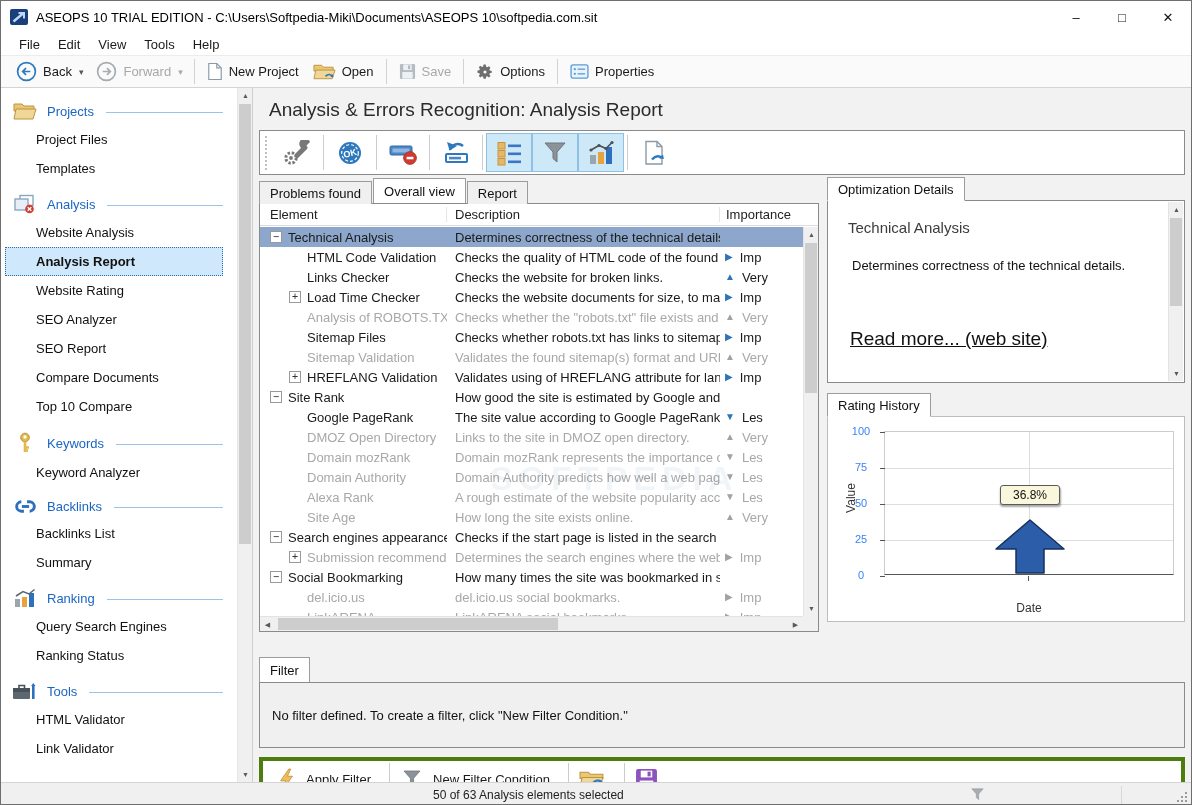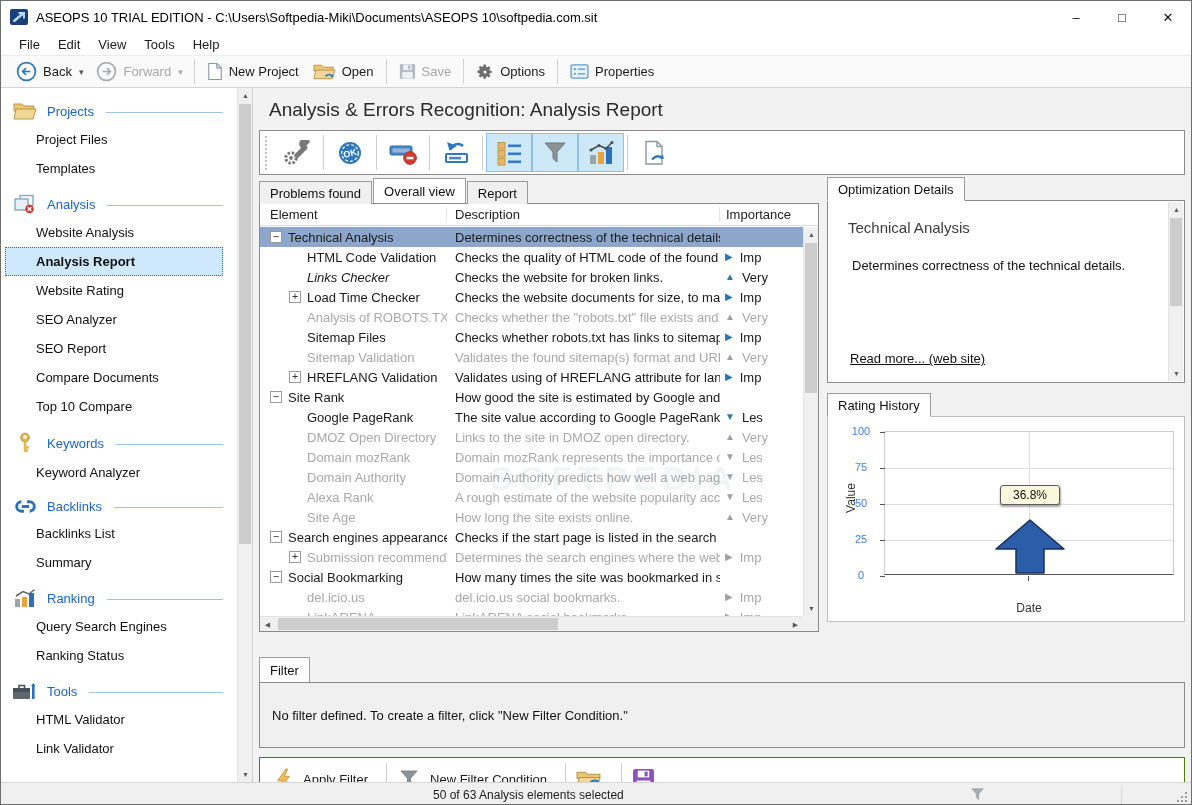--- a/index.html
+++ b/index.html
@@ -79,38 +79,38 @@
   .t-vscroll { right:0; top:23px; width:15px; bottom:15px; border-left:1px solid #e3e3e3; }
   .t-hscroll { left:0; bottom:0; height:15px; right:15px; border-top:1px solid #e3e3e3; }
   .t-corner { position:absolute; right:0; bottom:0; width:15px; height:15px; background:#f0f0f0; }
   
   .side-panel { margin-left:8px; width:360px; position:relative; top:-26px; }
   .panel-tab { display:inline-block; background:#fff; border:1px solid #9c9c9c; border-bottom:1px solid #fff;
     padding:4px 10px 3px; font-size:13px; position:relative; z-index:2; margin-bottom:-1px; color:#111; }
   .details-box { height:183px; background:#fff; border:1px solid #8a8a8a; position:relative; }
   .details-title { font-size:15px; color:#3c3c3c; padding:18px 0 0 20px; }
   .details-desc { font-size:13px; color:#111; padding:22px 0 0 24px; }
-  .read-more { position:absolute; left:22px; bottom:16px; font-size:13px; color:#111; text-decoration:underline; }
+  .read-more { position:absolute; left:22px; bottom:32px; font-size:19px; color:#111; text-decoration:underline; }
   .d-vscroll { right:1px; top:1px; width:15px; bottom:1px; border-left:1px solid #e3e3e3; }
   .rating-wrap { margin-top:10px; }
   .chart-box { height:206px; background:#fff; border:1px solid #bdbdbd; position:relative; }
   .plot { position:absolute; left:56px; top:14px; width:290px; height:144px; border:1px solid #cccccc; border-bottom:1px solid #555; background:#fff; }
   .gridline-h { position:absolute; left:0; right:0; height:1px; background:#dedede; }
   .gridline-v { position:absolute; top:0; bottom:0; width:1px; background:#dedede; left:50%; }
   .ytick-label { position:absolute; width:34px; text-align:center; font-size:11px; color:#3b82f6; }
   .ytick-mark { position:absolute; width:5px; height:1px; background:#555; }
   .ylabel { position:absolute; left:8px; top:74px; font-size:12px; color:#333; transform:rotate(-90deg); transform-origin:center; }
   .xlabel { position:absolute; left:56px; width:290px; text-align:center; top:184px; font-size:12px; color:#333; }
   .xtick-mark { position:absolute; left:200px; top:159px; width:1px; height:5px; background:#555; }
   .chart-tooltip { position:absolute; background:#fbf7dc; border:1px solid #5a5a5a; border-radius:3px; padding:2px 12px;
     font-size:12px; color:#111; box-shadow:1px 2px 2px rgba(0,0,0,0.35); white-space:nowrap; }
   
   .filter-tabs { display:flex; align-items:flex-end; height:25px; margin-top:9px; position:relative; z-index:2; }
   .filter-box { height:66px; background:#f0f0f0; border:1px solid #8a8a8a; display:flex; align-items:center; padding-left:12px; font-size:13px; color:#111; }
-  .filter-toolbar { margin-top:9px; height:44px; background:#fff; border:1px solid #4d7c0f; display:flex; align-items:center; padding-left:12px; }
+  .filter-toolbar { margin-top:9px; height:44px; background:#fff; border:4px solid #4d7c0f; display:flex; align-items:center; padding-left:12px; }
   .fbtn { display:flex; align-items:center; gap:9px; font-size:13px; padding:0 10px 0 2px; }
   .f-sep { width:1px; height:33px; background:#cccccc; margin:0 8px; }
   
   .statusbar { height:24px; background:#f0f0f0; border-top:1px solid #d4d4d4; position:relative; font-size:12px; color:#222; }
   .status-text { position:absolute; left:432px; top:5px; }
   .status-funnel { position:absolute; left:968px; top:4px; }
   .status-sep { position:absolute; left:1120px; top:3px; width:1px; height:18px; background:#d8d8d8; }
   .grip-corner { position:absolute; right:3px; bottom:3px; width:12px; height:12px;
     background:
       radial-gradient(circle at 10px 2px, #9a9a9a 1.2px, transparent 1.3px),
@@ -452,21 +452,21 @@
                 <div class="cell-el" style="padding-left: 47px;">
                   <span>HTML Code Validation</span>
                 </div>
                 <div class="cell-desc">Checks the quality of HTML code of the found web ...</div>
                 <div class="cell-imp">
                   <span class="arr">▶</span>
                   <span>Imp</span>
                 </div>
               </div>
               <div class="t-row">
-                <div class="cell-el" style="padding-left: 47px; font-style: italic;">
+                <div class="cell-el" style="padding-left: 47px;">
                   <span>Links Checker</span>
                 </div>
                 <div class="cell-desc">Checks the website for broken links.</div>
                 <div class="cell-imp">
                   <span class="arr">▲</span>
                   <span>Very</span>
                 </div>
               </div>
               <div class="t-row">
                 <div class="cell-el" style="padding-left: 29px;">

